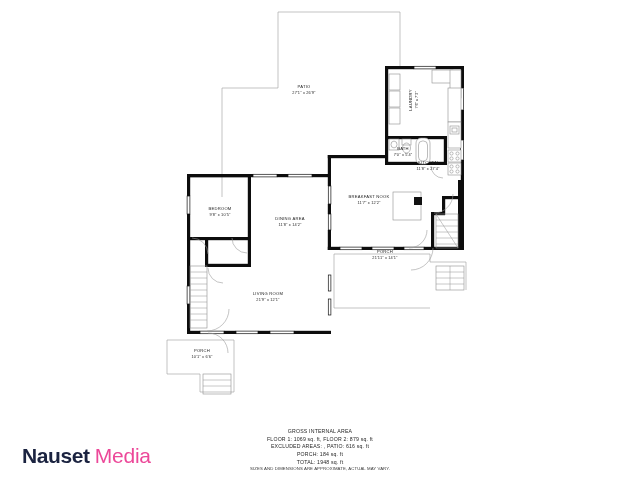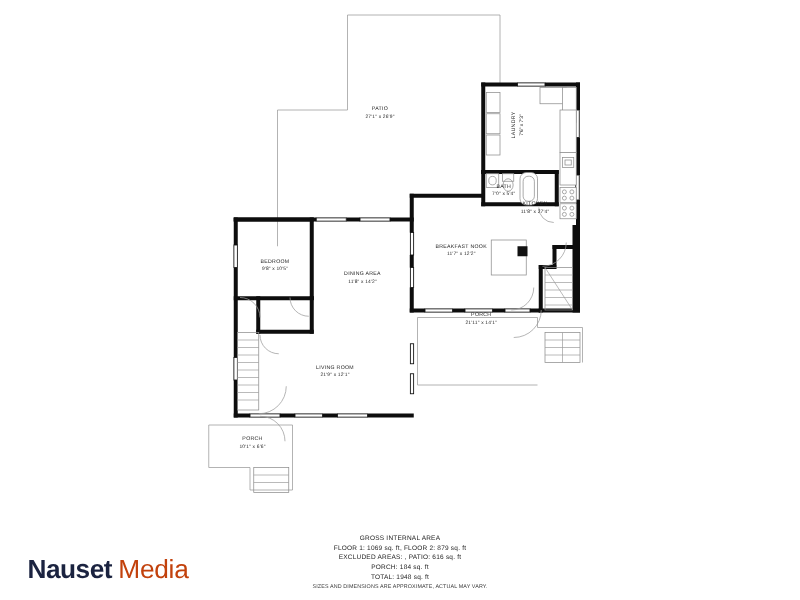--- a/index.html
+++ b/index.html
@@ -91,21 +91,21 @@
     font-family: "Liberation Sans", sans-serif;
     font-size: 21px;
     font-weight: bold;
     color: #1b2340;
     letter-spacing: -0.4px;
   }
   #brand .b2 {
     font-family: "Liberation Sans", sans-serif;
     font-size: 21px;
     font-weight: normal;
-    color: #c2410c;
+    color: #ec4899;
     letter-spacing: -0.2px;
   }
 </style>
 </head>
 <body>
 
 <div id="plan-root">
   <svg class="plan" viewBox="0 0 640 480" preserveAspectRatio="xMidYMid meet">
 
     <g>

